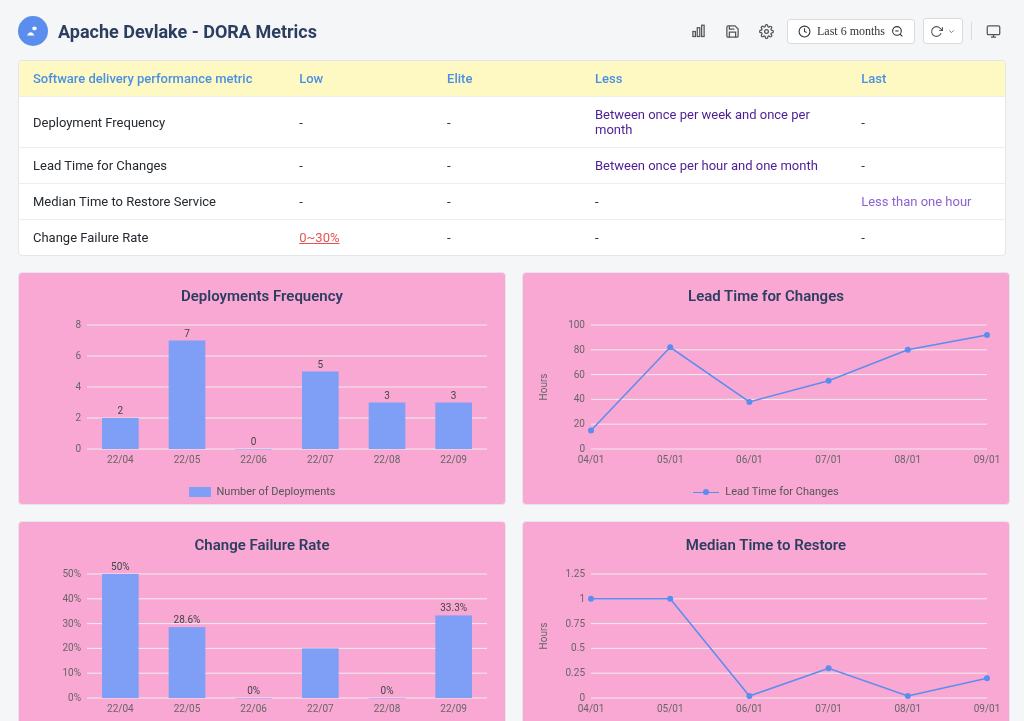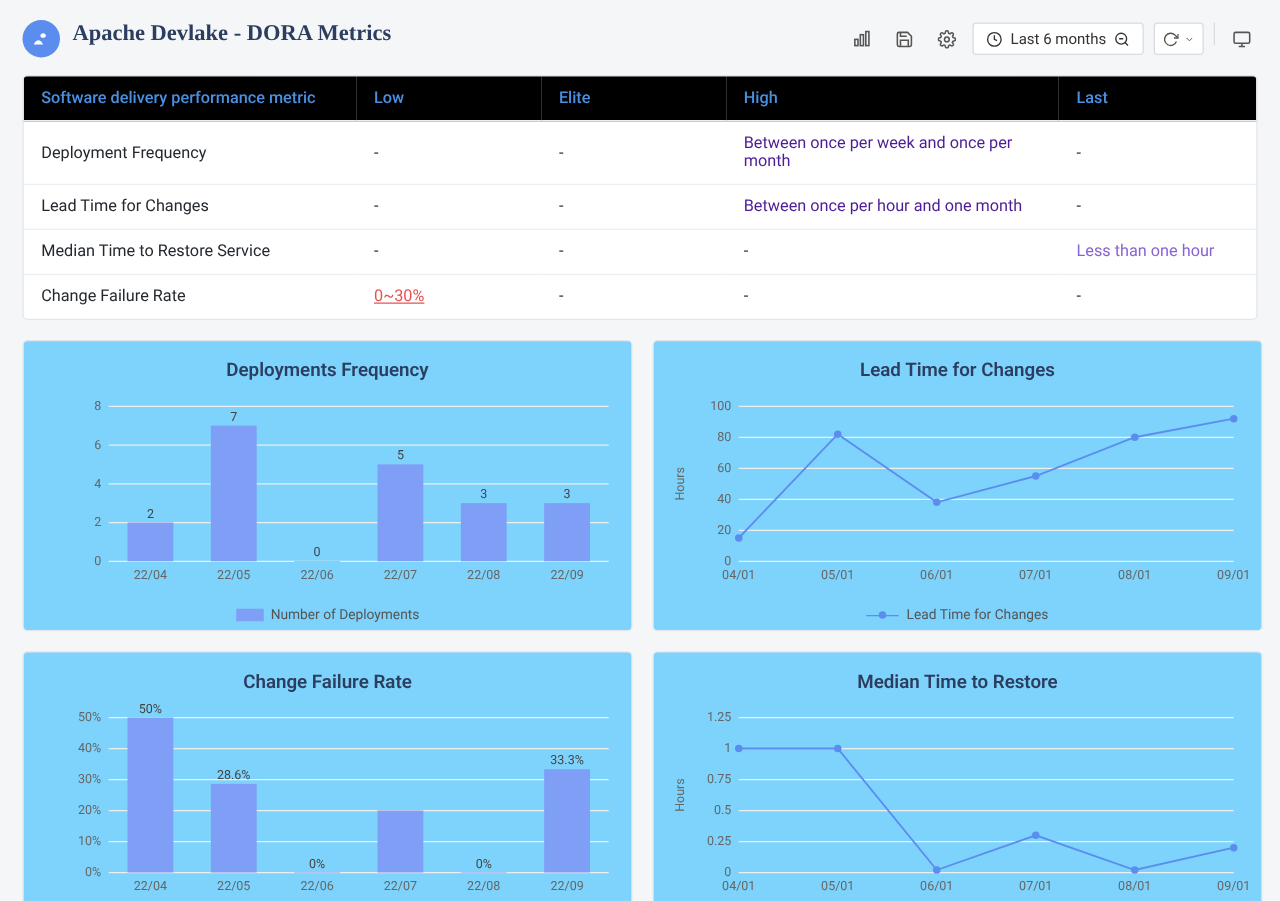--- a/index.html
+++ b/index.html
@@ -10,29 +10,29 @@
     font-size: 13px;
     padding: 16px 18px;
     width: 1024px;
   }
   .header {
     display: flex;
     align-items: center;
     justify-content: space-between;
     margin-bottom: 14px;
   }
-  .header-left { display: flex; gap: 10px; font-family: Liberation Serif, serif; }
+  .header-left { display: flex; align-items: center; gap: 10px; }
   .logo {
     width: 30px; height: 30px; border-radius: 50%;
     background: #5b8def;
     display: flex; align-items: center; justify-content: center;
     color: #fff;
   }
   .title { font-size: 18px; font-weight: 700; color: #2c3e5f; }
-  .header-right { display: flex; gap: 8px; }
+  .header-right { display: flex; align-items: center; gap: 8px; font-family: Liberation Serif, serif; }
   .icon-btn {
     width: 26px; height: 26px; border-radius: 3px;
     display: flex; align-items: center; justify-content: center;
     color: #555; cursor: pointer;
   }
   .range-picker {
     background: #fff; border: 1px solid #d8dbe0; border-radius: 3px;
     padding: 4px 10px; font-size: 12px; color: #333;
     display: flex; align-items: center; gap: 6px;
     cursor: pointer;
@@ -44,40 +44,40 @@
   .perf-table {
     width: 100%; border: 1px solid #e3e6ea; border-radius: 4px;
     background:#fff; overflow:hidden; margin-bottom: 16px;
   }
   .perf-table table { width: 100%; border-collapse: collapse; }
   .perf-table th, .perf-table td {
     text-align: left; padding: 10px 14px; font-size: 13px;
     border-bottom: 1px solid #eceef1;
   }
   .perf-table th {
-    background: #000000; color: #4a90e2; font-weight: 500;
+    background: #fef9c3; color: #4a90e2; font-weight: 500;
   }
   .perf-table tr:last-child td { border-bottom: none; }
   .col-metric { width: 27%; }
   .col-low { width: 15%; }
   .col-med { width: 15%; }
   .col-high { width: 27%; }
   .col-elite { width: 16%; }
   .val-green { color: #4c1d95; }
   .val-purple { color: #8a63d2; }
   .val-red { color: #e55353; text-decoration: underline; }
 
   
   .chart-grid {
     display: grid;
     grid-template-columns: 1fr 1fr;
     gap: 16px;
   }
   .chart-card {
-    background: #7dd3fc; border: 1px solid #e3e6ea; border-radius: 4px;
+    background: #f9a8d4; border: 1px solid #e3e6ea; border-radius: 4px;
     padding: 10px 8px 6px 8px;
   }
   .chart-title {
     text-align: center; font-size: 15px; font-weight: 600;
     color: #2c3e5f; margin: 4px 0 8px 0;
   }
   .legend { display:flex; justify-content:center; gap:6px; align-items:center; font-size:11px; color:#555; margin-top:12px;}
   .legend .swatch { width:22px; height:10px; background:#7f9ff7; }
   .legend .line-swatch { width:26px; height:10px; position:relative; }
   .legend .line-swatch::before {
@@ -160,21 +160,21 @@
   </div>
 </div>
 
 <div class="perf-table">
   <table>
     <thead>
       <tr>
         <th class="col-metric">Software delivery performance metric</th>
         <th class="col-low">Low</th>
         <th class="col-med">Elite</th>
-        <th class="col-high">High</th>
+        <th class="col-high">Less</th>
         <th class="col-elite">Last</th>
       </tr>
     </thead>
     <tbody id="perf-body">
         <tr>
           <td>Deployment Frequency</td>
           <td>-</td>
           <td>-</td>
           <td class="val-green">Between once per week and once per month</td>
           <td>-</td>

